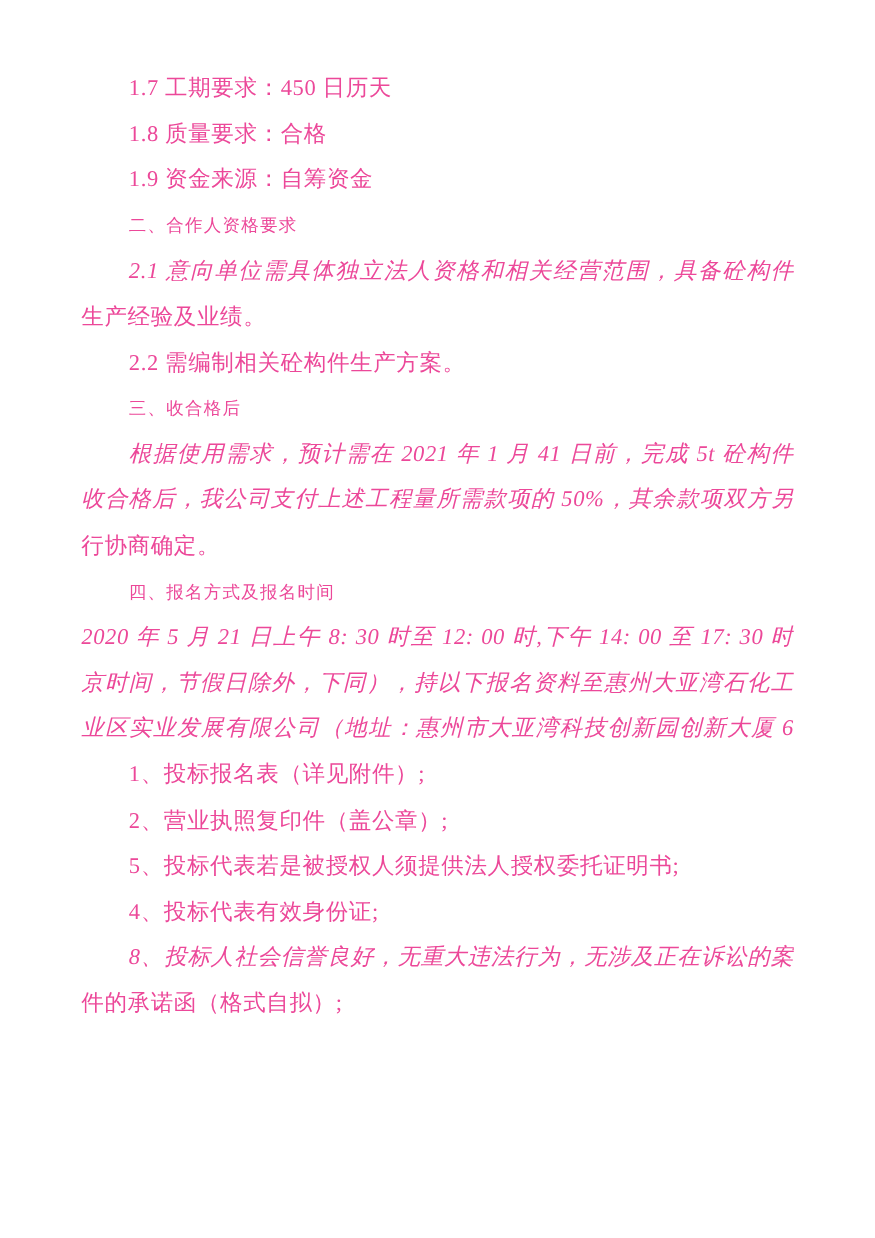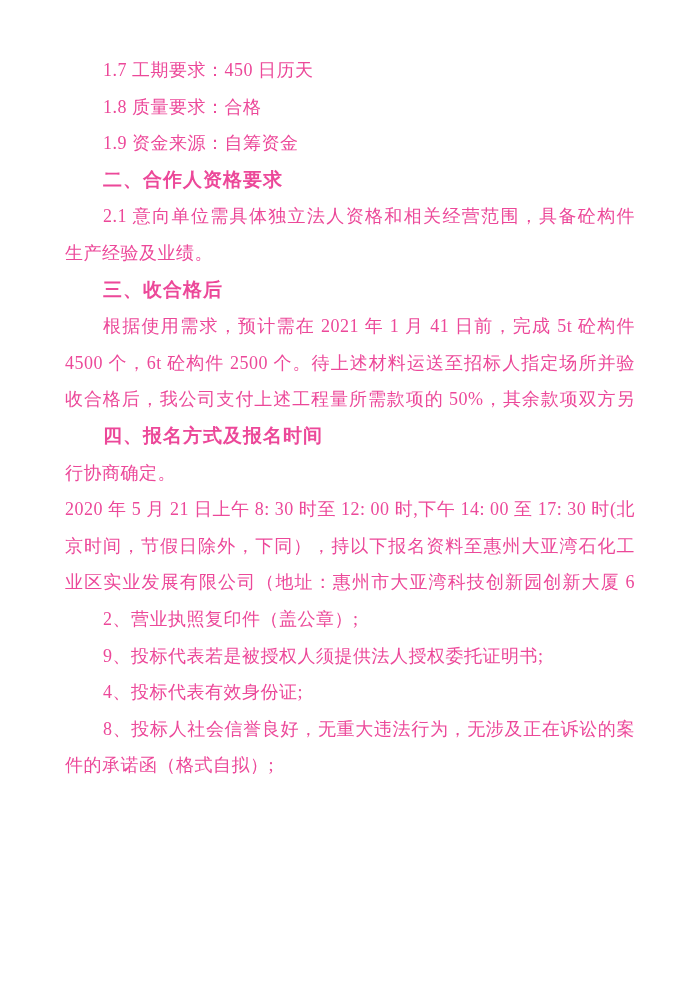--- a/index.html
+++ b/index.html
@@ -24,53 +24,55 @@
     font-size: 18px;
     white-space: nowrap;
     letter-spacing: 0.5px;
   }
   .line.fill {
     white-space: normal;
     text-align: justify;
     text-align-last: justify;
     text-justify: inter-character;
     overflow: hidden;
+    font-style: italic;
   }
   .line.indent {
     padding-left: 38px;
   }
   .line.indent.fill {
     width: 532px;
   }
   .line.heading {
     font-family: "Liberation Sans", "DejaVu Sans", sans-serif;
-    font-weight: bold;
-    font-size: 19px;
+    font-weight: normal;
+    font-size: 14px;
     letter-spacing: 1px;
   }
 </style>
 </head>
 <body>
 
 <div class="page">
   <div class="doc-body" id="doc-body">
       <div class="line indent">1.7 工期要求：450 日历天</div>
       <div class="line indent">1.8 质量要求：合格</div>
       <div class="line indent">1.9 资金来源：自筹资金</div>
       <div class="line indent heading">二、合作人资格要求</div>
       <div class="line indent fill">2.1 意向单位需具体独立法人资格和相关经营范围，具备砼构件</div>
       <div class="line">生产经验及业绩。</div>
+      <div class="line indent">2.2 需编制相关砼构件生产方案。</div>
       <div class="line indent heading">三、收合格后</div>
       <div class="line indent fill">根据使用需求，预计需在 2021 年 1 月 41 日前，完成 5t 砼构件</div>
-      <div class="line fill">4500 个，6t 砼构件 2500 个。待上述材料运送至招标人指定场所并验</div>
       <div class="line fill">收合格后，我公司支付上述工程量所需款项的 50%，其余款项双方另</div>
+      <div class="line">行协商确定。</div>
       <div class="line indent heading">四、报名方式及报名时间</div>
-      <div class="line">行协商确定。</div>
       <div class="line fill">2020 年 5 月 21 日上午 8: 30 时至 12: 00 时,下午 14: 00 至 17: 30 时(北</div>
       <div class="line fill">京时间，节假日除外，下同），持以下报名资料至惠州大亚湾石化工</div>
       <div class="line fill">业区实业发展有限公司（地址：惠州市大亚湾科技创新园创新大厦 6</div>
+      <div class="line indent">1、投标报名表（详见附件）;</div>
       <div class="line indent">2、营业执照复印件（盖公章）;</div>
-      <div class="line indent">9、投标代表若是被授权人须提供法人授权委托证明书;</div>
+      <div class="line indent">5、投标代表若是被授权人须提供法人授权委托证明书;</div>
       <div class="line indent">4、投标代表有效身份证;</div>
       <div class="line indent fill">8、投标人社会信誉良好，无重大违法行为，无涉及正在诉讼的案</div>
       <div class="line">件的承诺函（格式自拟）;</div>
     </div>
 </div>
 
 </body></html>

